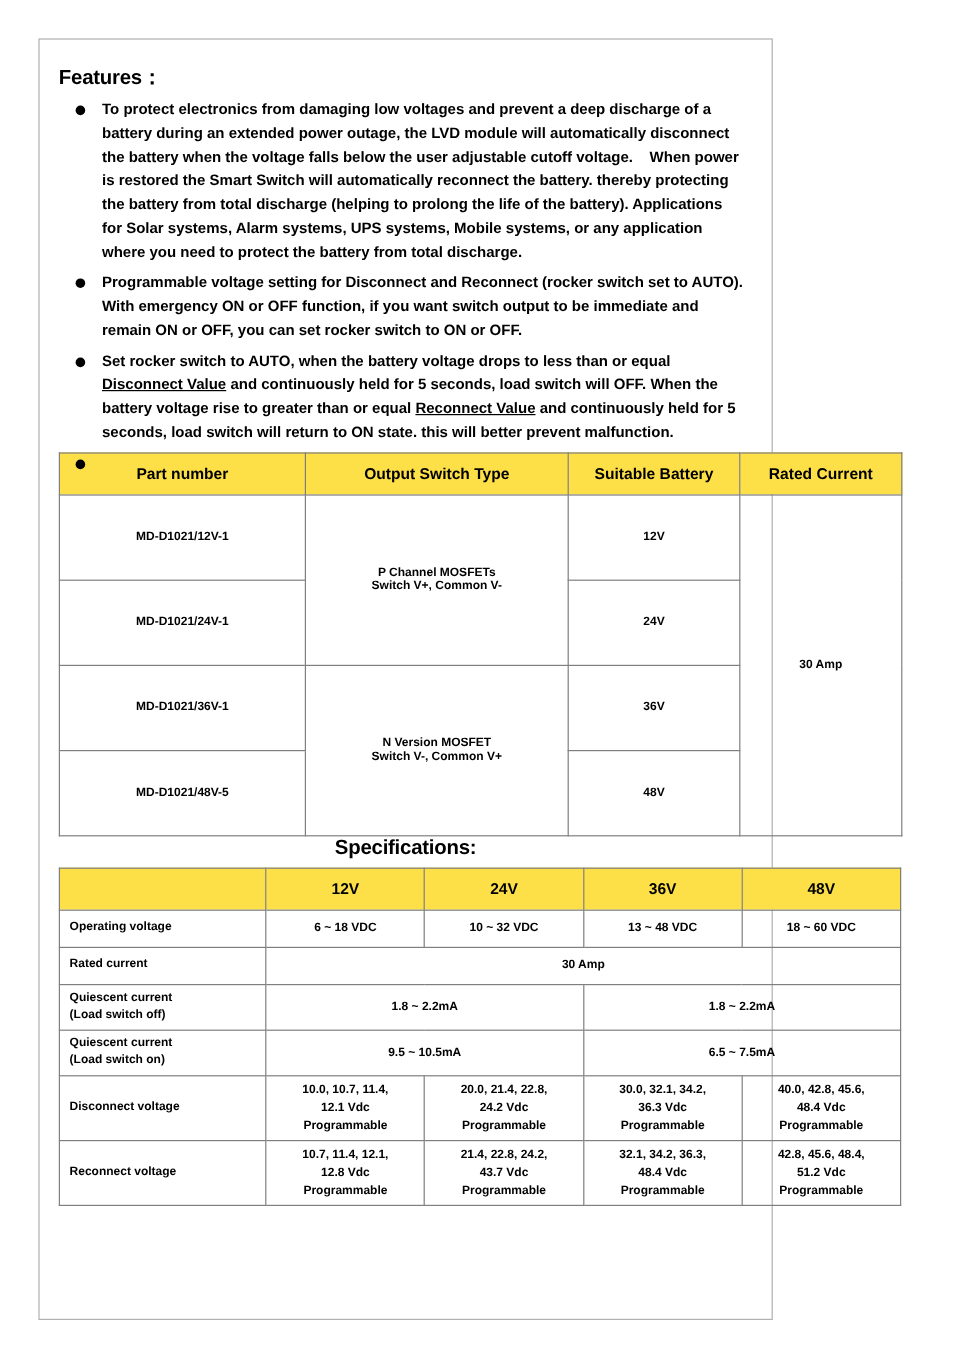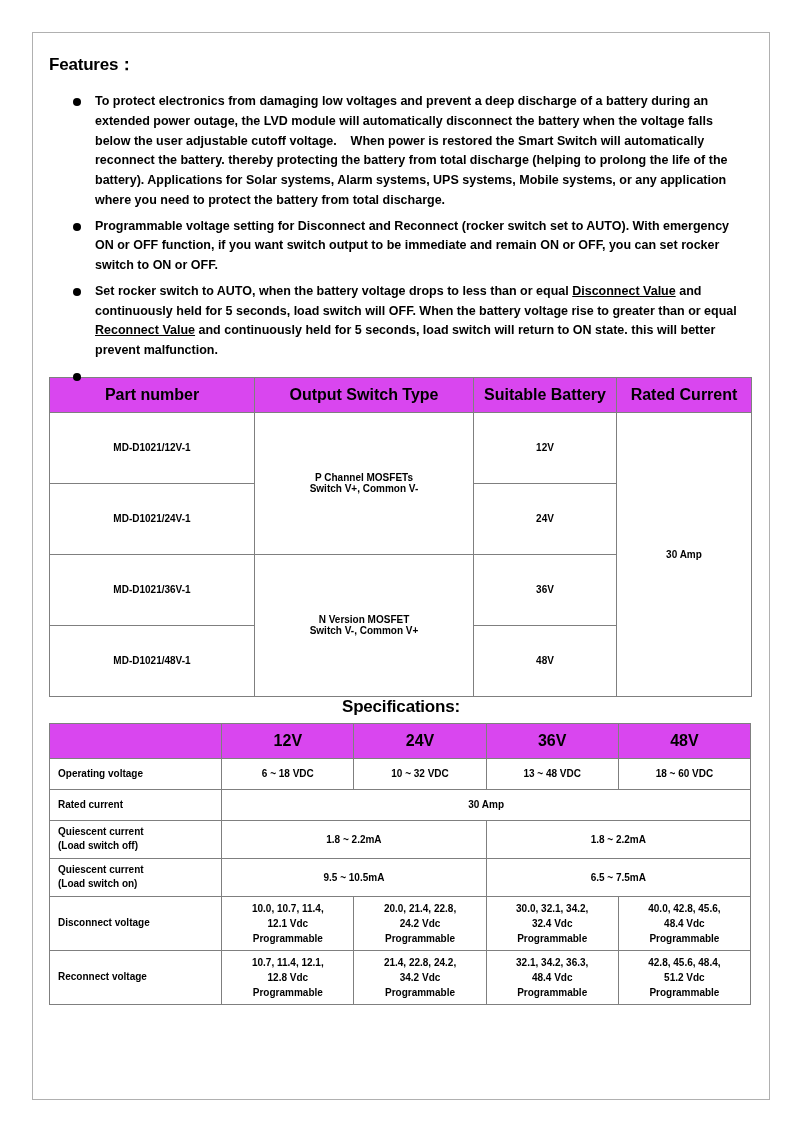--- a/index.html
+++ b/index.html
@@ -12,42 +12,42 @@
     height: 1131px;
     font-family: "Liberation Sans", sans-serif;
     color: #000000;
     position: relative;
     overflow: hidden;
   }
   .page-frame {
     position: absolute;
     left: 32px;
     top: 32px;
-    width: 738px;
+    width: 612px;
     height: 1068px;
     border: 1px solid #b0b0b0;
     box-sizing: border-box;
     background: #ffffff;
   }
   .page-inner {
     padding: 20px 16px 0 16px;
   }
   h2.section-heading {
     font-size: 17px;
     font-weight: bold;
     margin: 0 0 6px 0;
     letter-spacing: -0.2px;
   }
   .features-heading { margin-bottom: 10px; }
   .vvl-heading { margin-top: 14px; margin-bottom: 8px; }
   .spec-heading { margin-top: 16px; margin-bottom: 8px; text-align: center; }
 
   ul.feature-list {
     list-style: none;
-    margin: 16px;
+    margin: 6px;
     padding: 0;
   }
   ul.feature-list li {
     position: relative;
     padding-left: 30px;
     margin-bottom: 6px;
     font-size: 12.5px;
     font-weight: bold;
     line-height: 1.58;
     text-align: left;
@@ -72,24 +72,24 @@
   table.data-table th,
   table.data-table td {
     border: 1px solid #7f7f7f;
     text-align: center;
     vertical-align: middle;
     font-size: 10px;
     font-weight: bold;
     padding: 4px 3px;
   }
   table.data-table th {
-    background: #d946ef;
+    background: #fde047;
     color: #000;
     height: 26px;
-    font-size: 16px;
+    font-size: 13px;
     margin-top: 19px;
   }
   
   #voltage-table td { height: 62px; }
   #voltage-table .col-part { width: 205px; }
   #voltage-table .col-type { width: 219px; }
   #voltage-table .col-batt { width: 143px; }
   #voltage-table .col-rated { width: 135px; }
 
   
@@ -150,21 +150,21 @@
         </tr>
         <tr>
           <td>MD-D1021/36V-1</td>
           <td rowspan="2">
             <div>N Version MOSFET</div>
             <div>Switch V-, Common V+</div>
           </td>
           <td>36V</td>
         </tr>
         <tr>
-          <td>MD-D1021/48V-1</td>
+          <td>MD-D1021/48V-5</td>
           <td>48V</td>
         </tr>
       </tbody>
     </table>
 
     <h2 class="section-heading spec-heading">Specifications:</h2>
 
     <table class="data-table" id="spec-table">
       <colgroup>
         <col class="col-label">
@@ -217,39 +217,39 @@
             <div>12.1 Vdc</div>
             <div>Programmable</div>
           </td>
           <td class="multi">
             <div>20.0, 21.4, 22.8,</div>
             <div>24.2 Vdc</div>
             <div>Programmable</div>
           </td>
           <td class="multi">
             <div>30.0, 32.1, 34.2,</div>
-            <div>32.4 Vdc</div>
+            <div>36.3 Vdc</div>
             <div>Programmable</div>
           </td>
           <td class="multi">
             <div>40.0, 42.8, 45.6,</div>
             <div>48.4 Vdc</div>
             <div>Programmable</div>
           </td>
         </tr>
         <tr>
           <td class="row-label">Reconnect voltage</td>
           <td class="multi">
             <div>10.7, 11.4, 12.1,</div>
             <div>12.8 Vdc</div>
             <div>Programmable</div>
           </td>
           <td class="multi">
             <div>21.4, 22.8, 24.2,</div>
-            <div>34.2 Vdc</div>
+            <div>43.7 Vdc</div>
             <div>Programmable</div>
           </td>
           <td class="multi">
             <div>32.1, 34.2, 36.3,</div>
             <div>48.4 Vdc</div>
             <div>Programmable</div>
           </td>
           <td class="multi">
             <div>42.8, 45.6, 48.4,</div>
             <div>51.2 Vdc</div>

